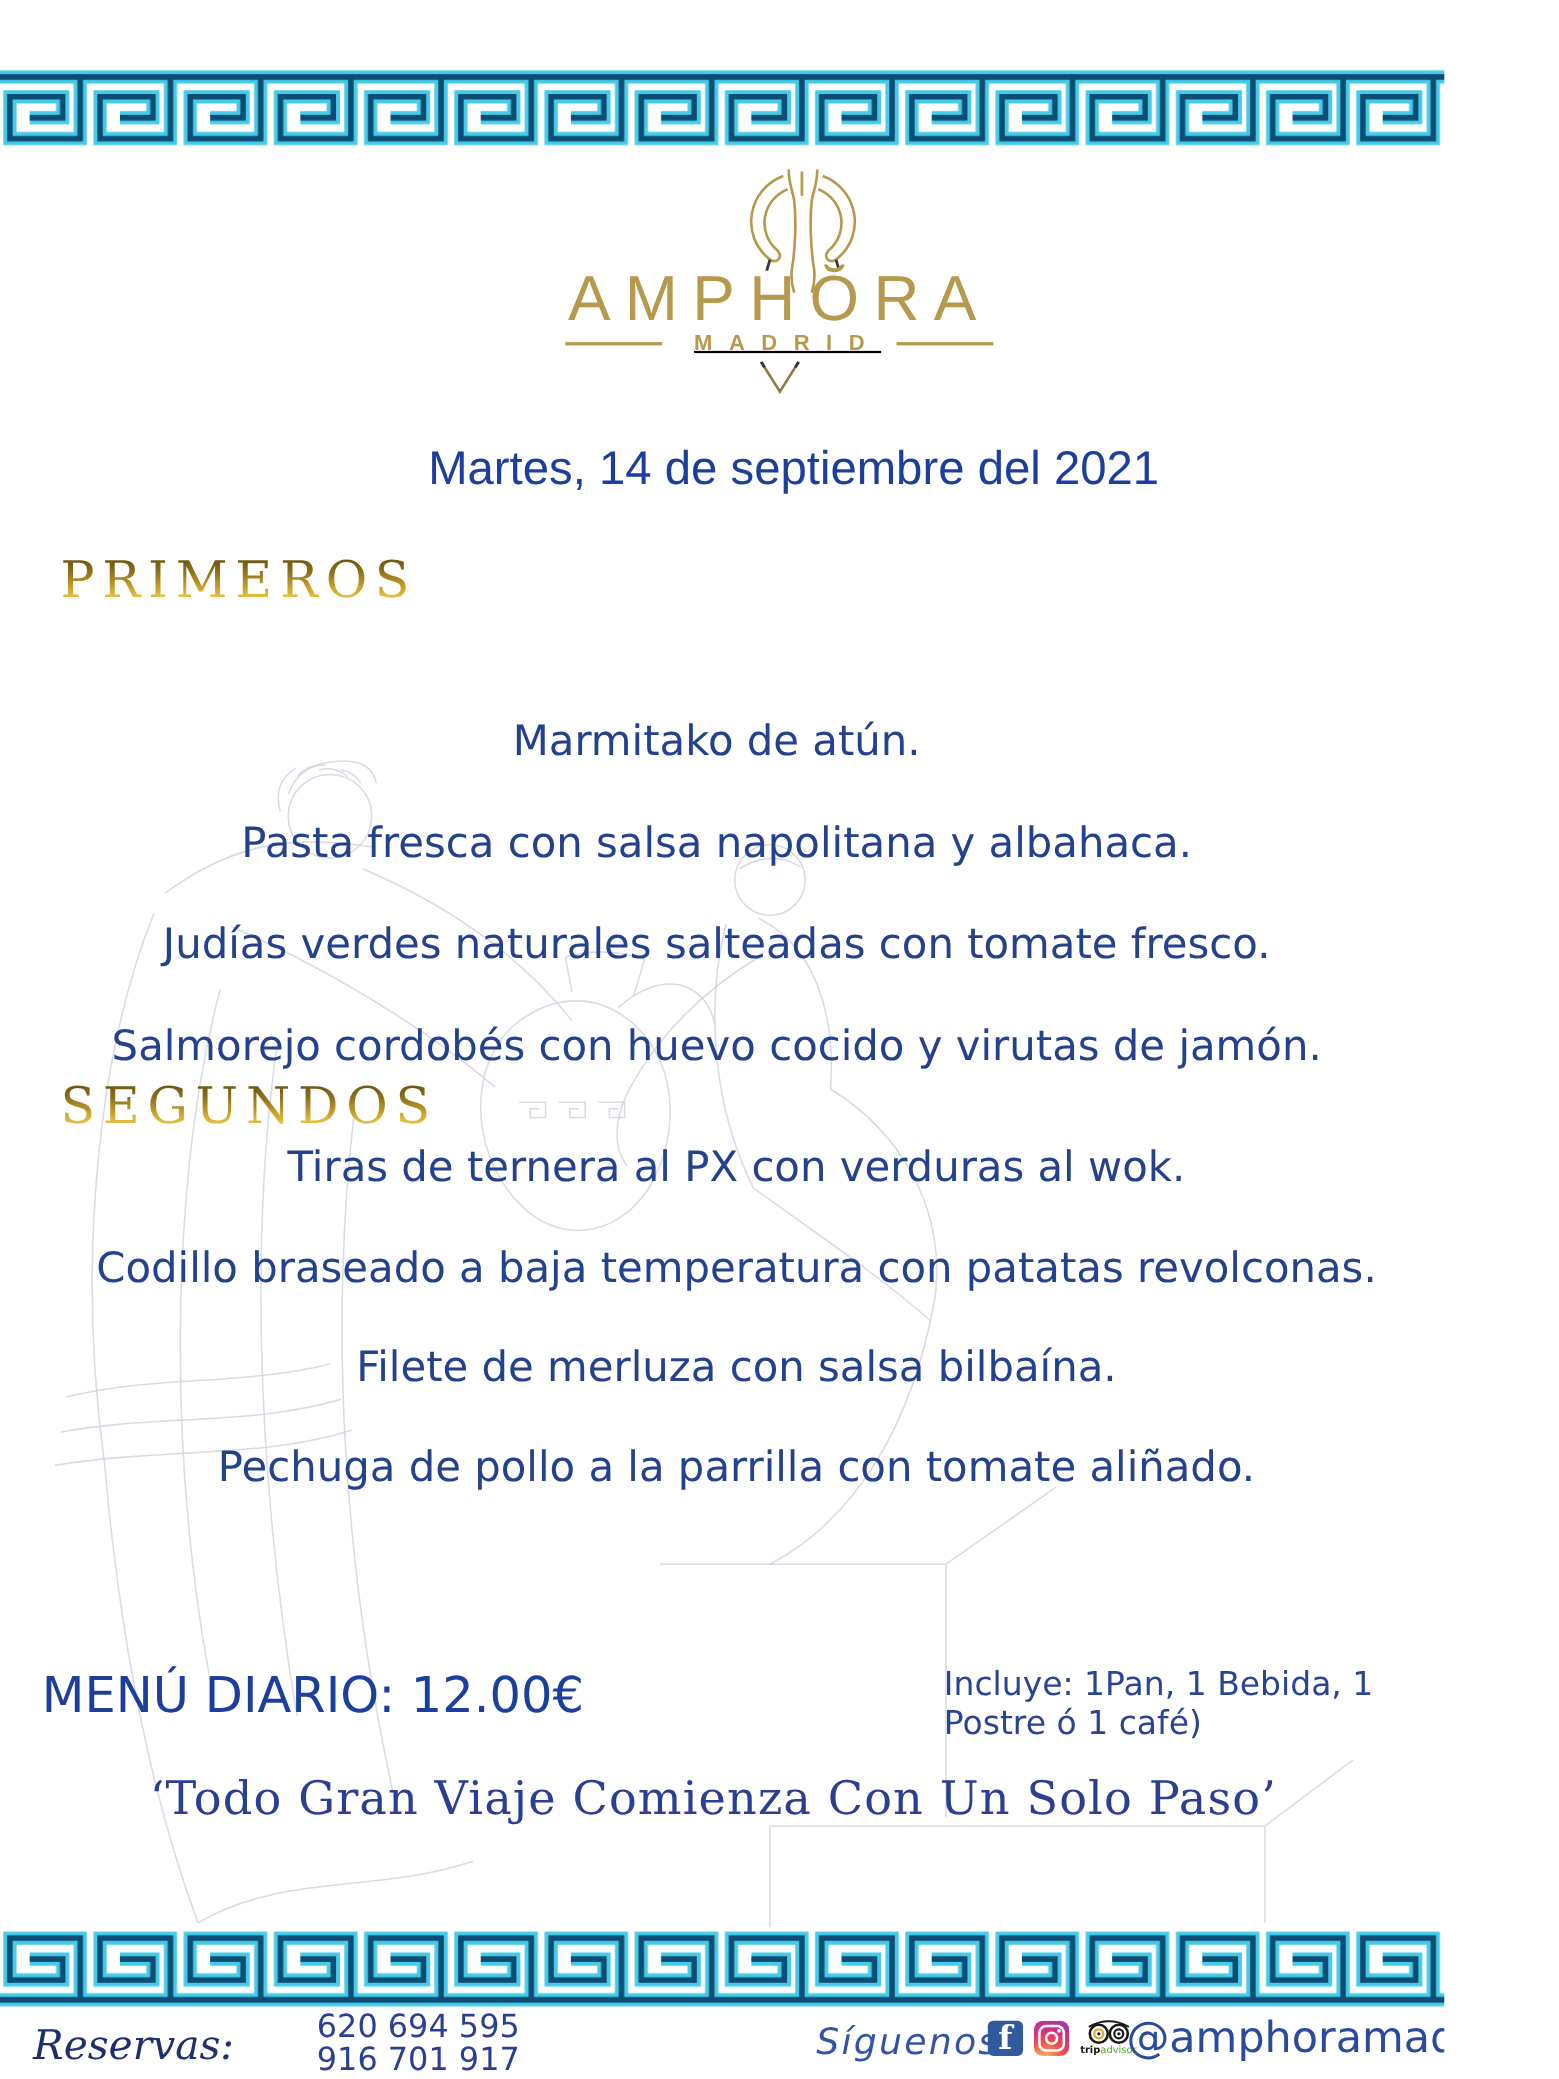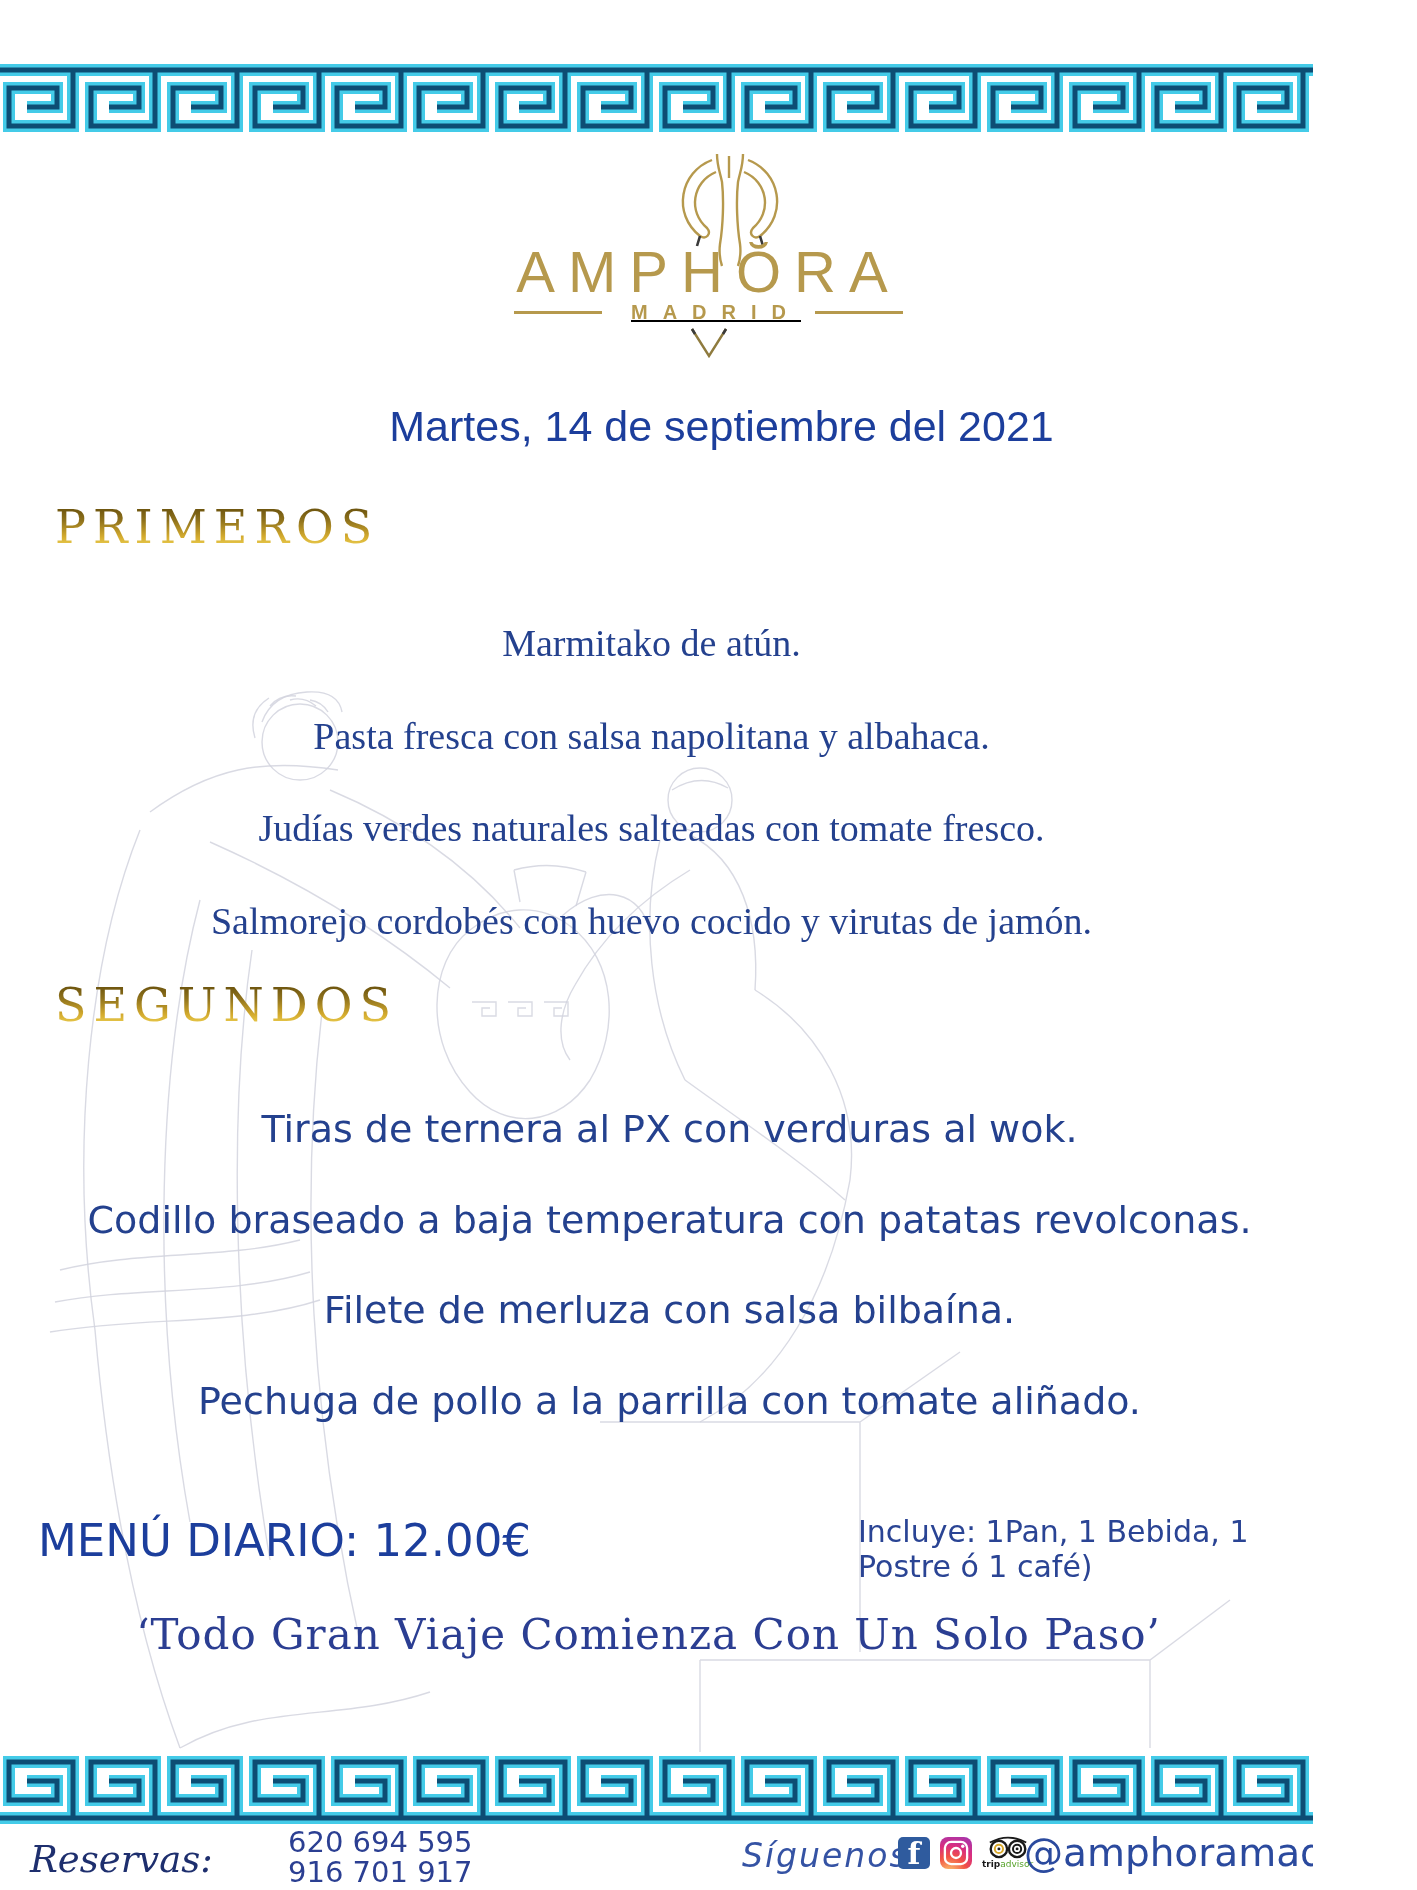--- a/index.html
+++ b/index.html
@@ -29,22 +29,22 @@
                 font-size:46px;letter-spacing:7px;color:#ab8a28;}
   @supports ((-webkit-background-clip:text) or (background-clip:text)){
     .gold-heading{background:linear-gradient(180deg,#5d4708 5%,#8f721c 38%,#d4ab2e 68%,#f6df63 95%);
                   -webkit-background-clip:text;background-clip:text;color:transparent;}
   }
   .h-primeros{top:500px;}
   .h-segundos{top:978px;}
   
   .menu-items{position:absolute;left:0;right:10px;text-align:center;z-index:2;
               color:#24418e;font-size:38px;line-height:1.15;}
-  .items-primeros{top:622px;font-family:Liberation Serif, serif;}
-  .items-segundos{top:1108px;margin-left:36px;}
+  .items-primeros{top:652px;}
+  .items-segundos{top:1040px;margin-left:36px;}
   .menu-items p{margin:0 0 49px 0;}
   .items-segundos p{margin-bottom:47px;}
   
   .pricing{position:absolute;left:38px;top:1514px;z-index:2;color:#1c3e9c;
            font-size:45px;line-height:1.22;white-space:nowrap;}
   .iva-note{font-size:27px;color:#20202e;margin-left:16px;vertical-align:14px;letter-spacing:0;}
   .includes-note{position:absolute;left:858px;top:1514px;z-index:2;color:#2a4494;font-size:30px;}
   
   .quote{position:absolute;left:0;right:16px;top:1610px;text-align:center;z-index:2;
          font-family:"DejaVu Serif",serif;font-size:42px;color:#2b3e92;letter-spacing:1px;}

